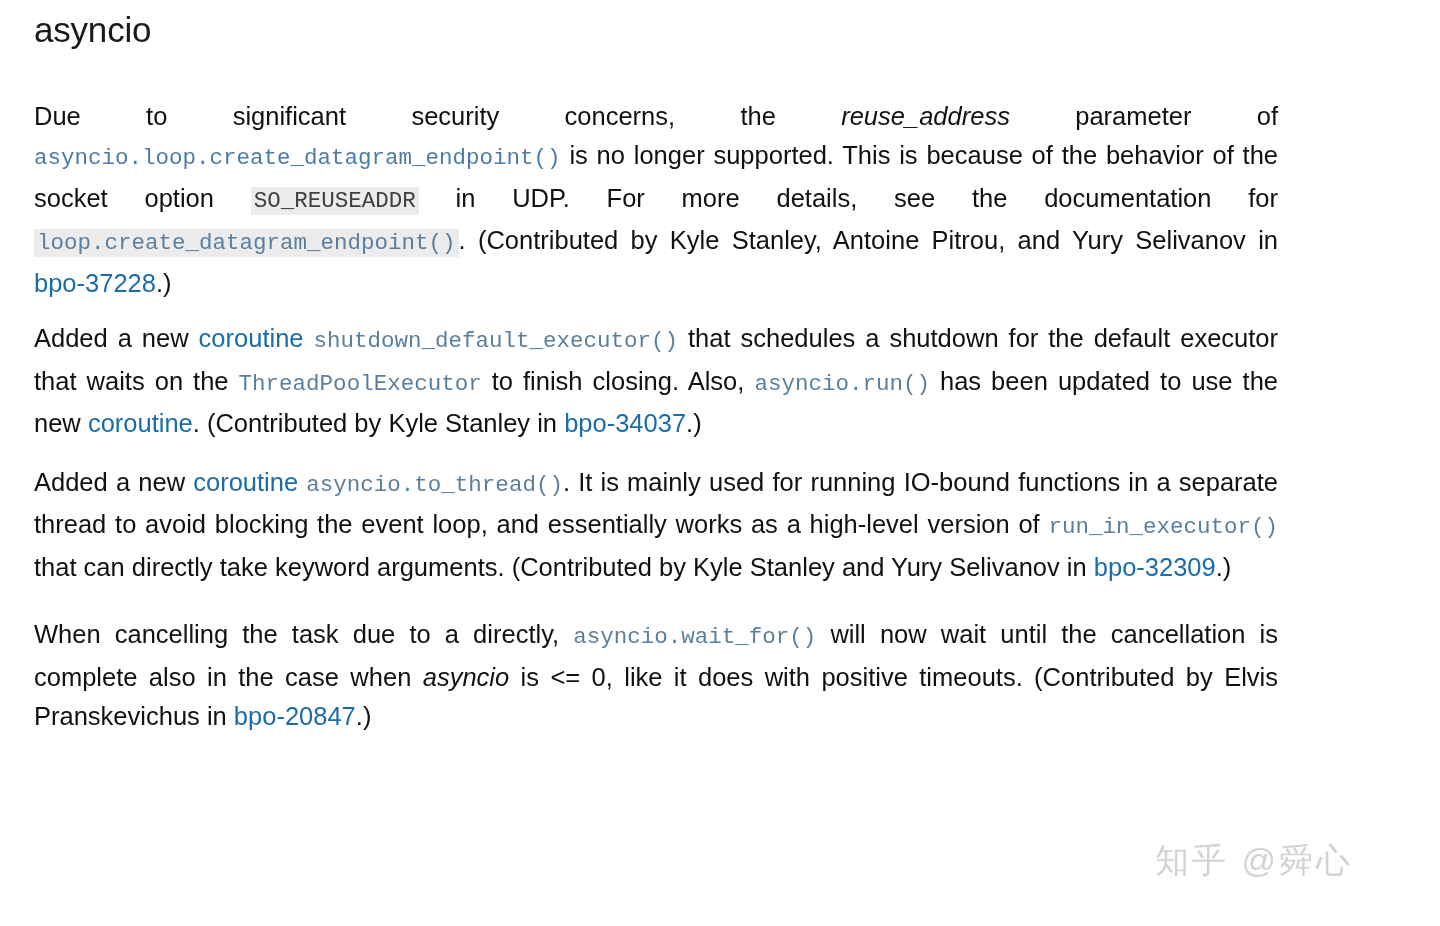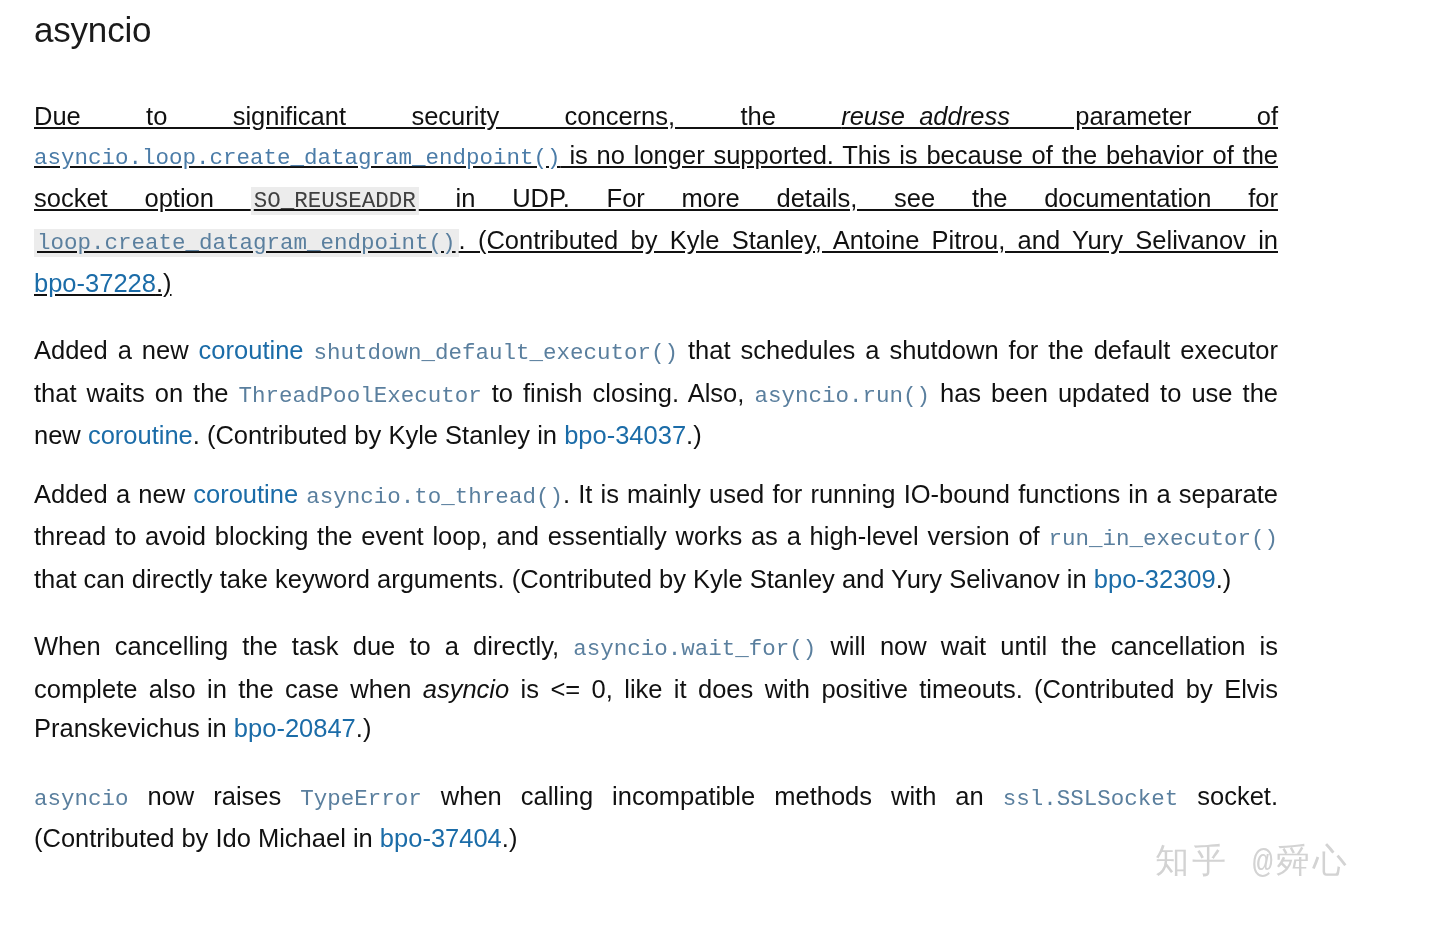--- a/index.html
+++ b/index.html
@@ -34,22 +34,22 @@
   p.para {
     font-size: 25.5px;
     line-height: 39.5px;
     text-align: justify;
     text-justify: inter-word;
     margin: 0;
     color: #111111;
     -webkit-hyphens: none;
     hyphens: none;
   }
-  p.para.p1 { margin-top: 48px; text-decoration: underline; }
-  p.para.p2 { margin-top: 28px; }
+  p.para.p1 { margin-top: 48px; }
+  p.para.p2 { margin-top: 16px; }
   p.para.p3 { margin-top: 28px; }
   p.para.p4 { margin-top: 19px; }
   p.para.p5 { margin-top: 28px; }
   p.para.p6 { margin-top: 28px; }
 
   
   p.para { text-align-last: left; }
 
   code.code {
     font-family: "Liberation Mono", "DejaVu Sans Mono", monospace;
@@ -78,37 +78,36 @@
     color: #4b7ca8;
     white-space: nowrap;
   }
   em.em {
     font-style: italic;
   }
   .watermark {
     position: absolute;
     left: 1155px;
     top: 838px;
-    font-family: Liberation Mono, monospace;
+    font-family: Liberation Sans, sans-serif;
     font-size: 34px;
     color: #d3d3d3;
     letter-spacing: 3px;
     white-space: nowrap;
     user-select: none;
     pointer-events: none;
   }
 </style>
 </head>
 <body>
 
 <div class="page">
 
   <h1 class="section-title">asyncio</h1>
 
   <p class="para p1"><span>Due to significant security concerns, the </span><em class="em">reuse_address</em><span> parameter of </span><a class="link codelink" href="#">asyncio.loop.create_datagram_endpoint()</a><span> is no longer supported. This is because of the behavior of the socket option </span><code class="code boxed">SO_REUSEADDR</code><span> in UDP. For more details, see the documentation for </span><code class="code boxed linkish">loop.create_datagram_endpoint()</code><span>. (Contributed by Kyle Stanley, Antoine Pitrou, and Yury Selivanov in </span><a class="link" href="#">bpo-37228</a><span>.)</span></p>
   <p class="para p2"><span>Added a new </span><a class="link" href="#">coroutine</a><span> </span><code class="code">shutdown_default_executor()</code><span> that schedules a shutdown for the default executor that waits on the </span><code class="code">ThreadPoolExecutor</code><span> to finish closing. Also, </span><code class="code">asyncio.run()</code><span> has been updated to use the new </span><a class="link" href="#">coroutine</a><span>. (Contributed by Kyle Stanley in </span><a class="link" href="#">bpo-34037</a><span>.)</span></p>
   <p class="para p4"><span>Added a new </span><a class="link" href="#">coroutine</a><span> </span><code class="code">asyncio.to_thread()</code><span>. It is mainly used for running IO-bound functions in a separate thread to avoid blocking the event loop, and essentially works as a high-level version of </span><code class="code">run_in_executor()</code><span> that can directly take keyword arguments. (Contributed by Kyle Stanley and Yury Selivanov in </span><a class="link" href="#">bpo-32309</a><span>.)</span></p>
   <p class="para p5"><span>When cancelling the task due to a directly, </span><code class="code">asyncio.wait_for()</code><span> will now wait until the cancellation is complete also in the case when </span><em class="em">asyncio</em><span> is &lt;= 0, like it does with positive timeouts. (Contributed by Elvis Pranskevichus in </span><a class="link" href="#">bpo-20847</a><span>.)</span></p>
-  <p class="para p6"><code class="code">asyncio</code><span> now raises </span><code class="code">TypeError</code><span> when calling incompatible methods with an </span><code class="code">ssl.SSLSocket</code><span> socket. (Contributed by Ido Michael in </span><a class="link" href="#">bpo-37404</a><span>.)</span></p>
 
 </div>
 
 <div class="watermark">知乎 @舜心</div>
 
 </body></html>

